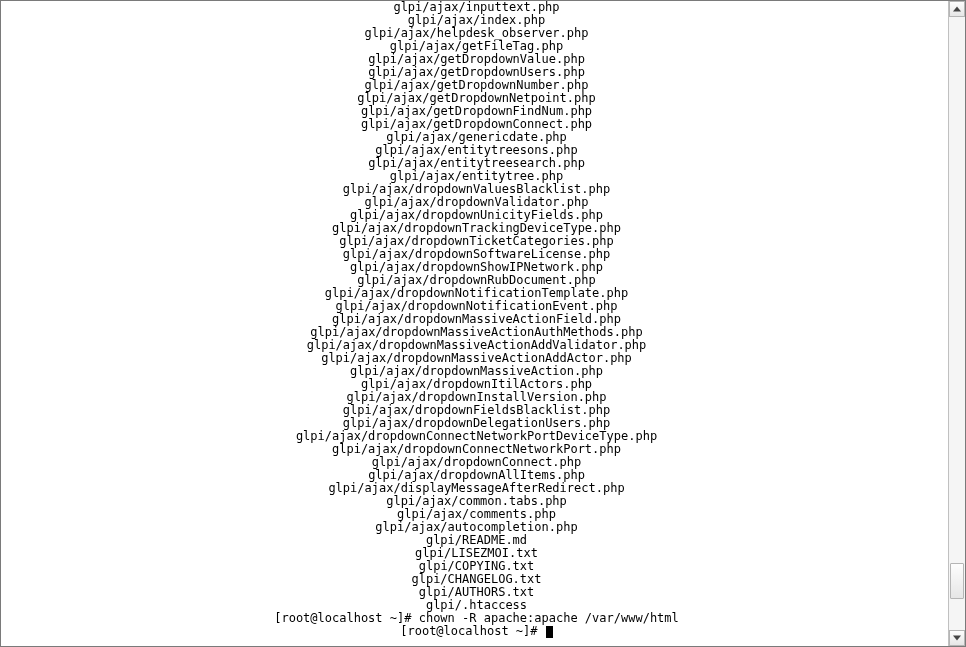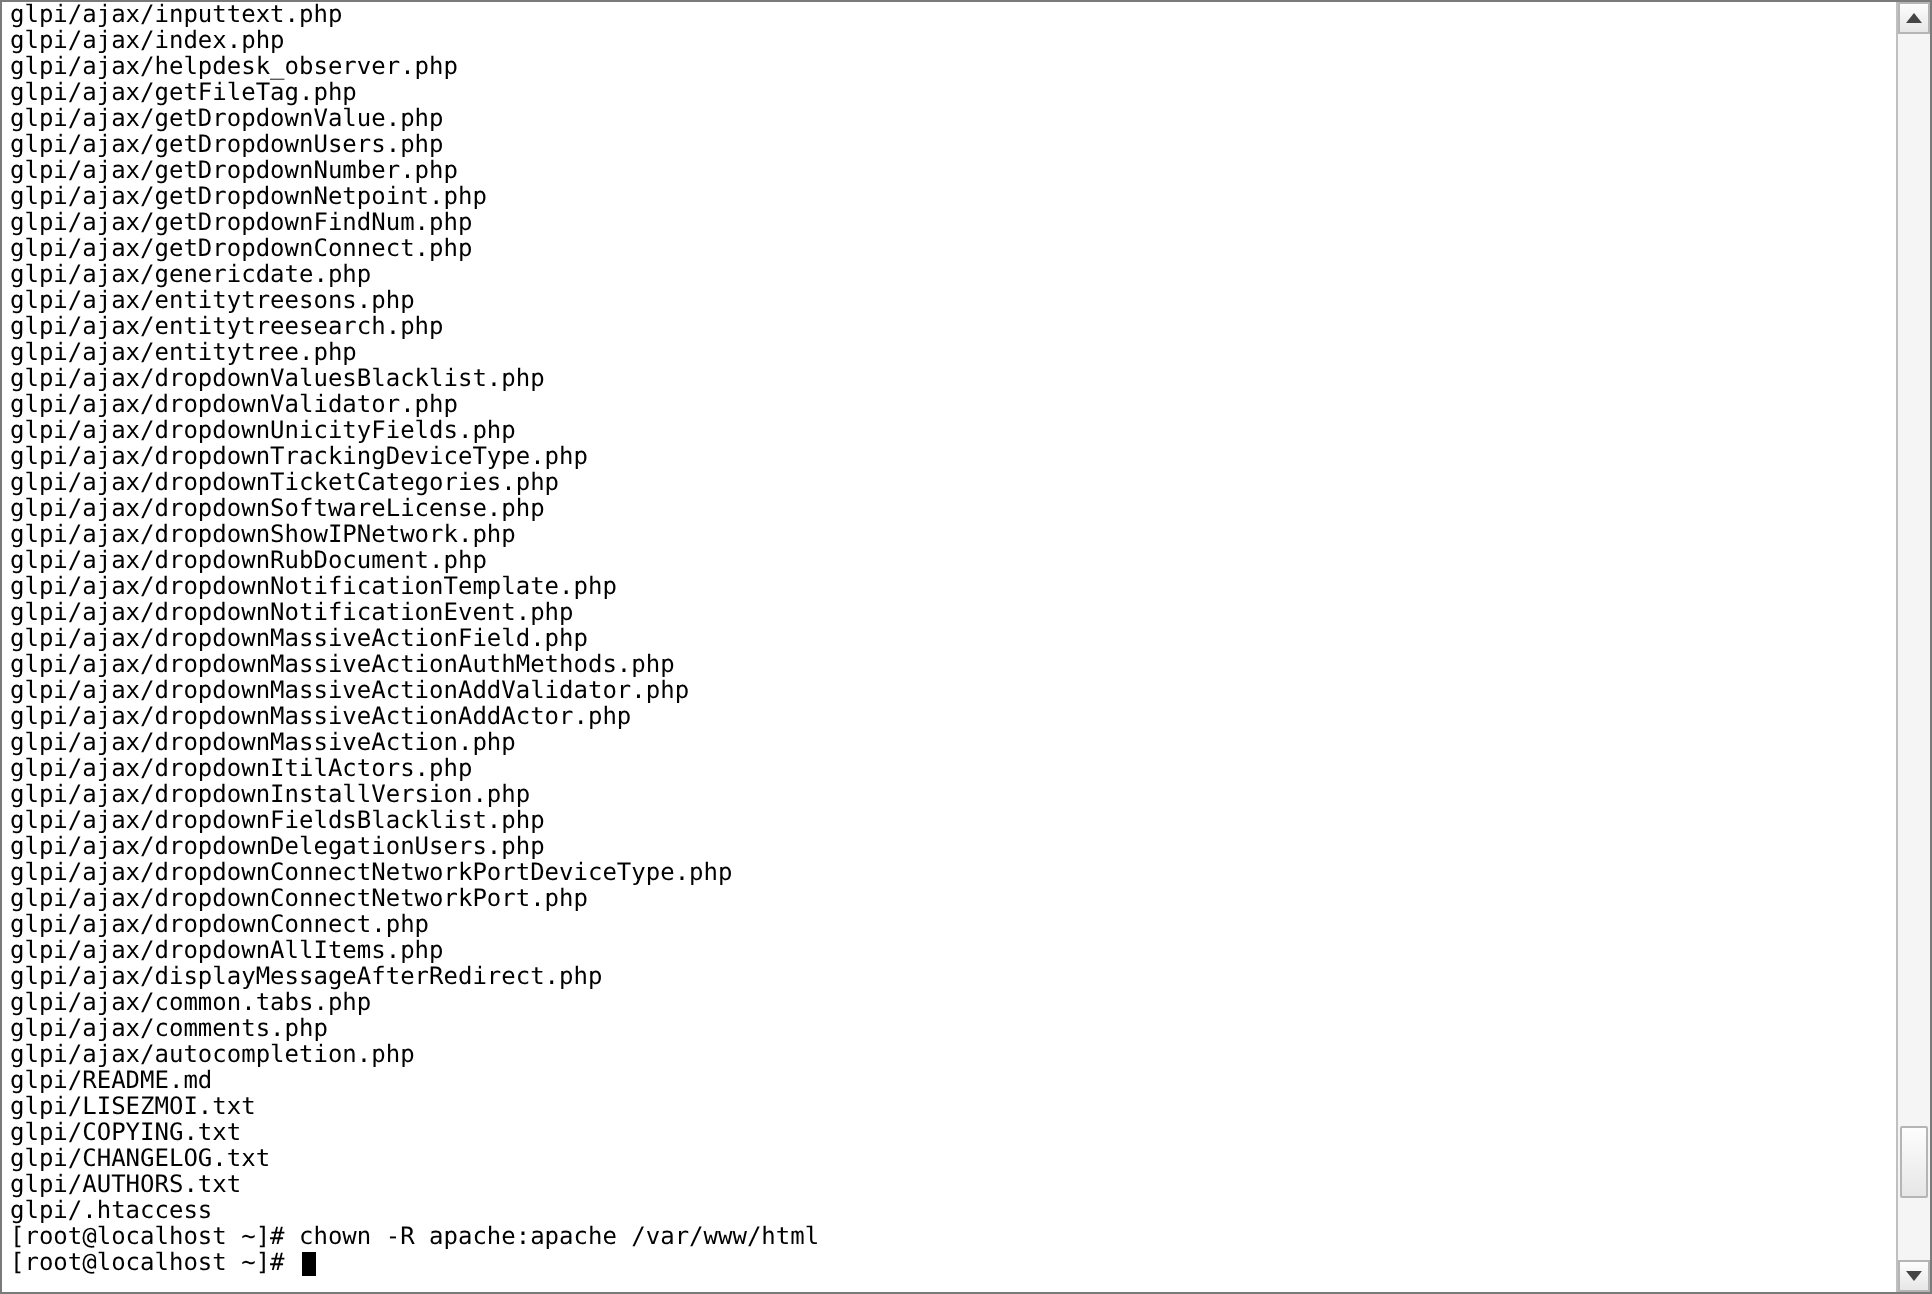--- a/index.html
+++ b/index.html
@@ -22,20 +22,21 @@
     border: 1px solid #7a7a7a;
     display: flex;
     background: #ffffff;
   }
   .content-area {
     flex: 1 1 auto;
     padding: 0 0 0 4px;
     white-space: pre;
     overflow: hidden;
     position: relative;
+    text-align: center;
   }
   .line {
     height: 13px;
     white-space: pre;
   }
   .scrollbar {
     flex: 0 0 16px;
     background: #efefef;
     border-left: 1px solid #c0c0c0;
     position: relative;

